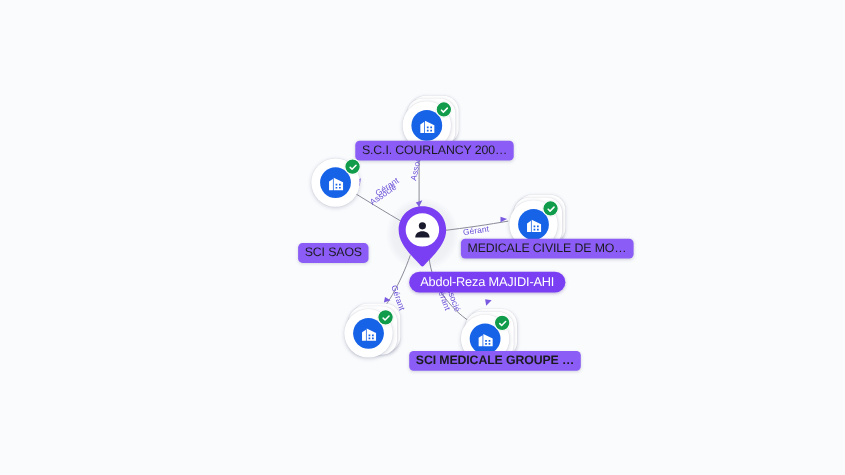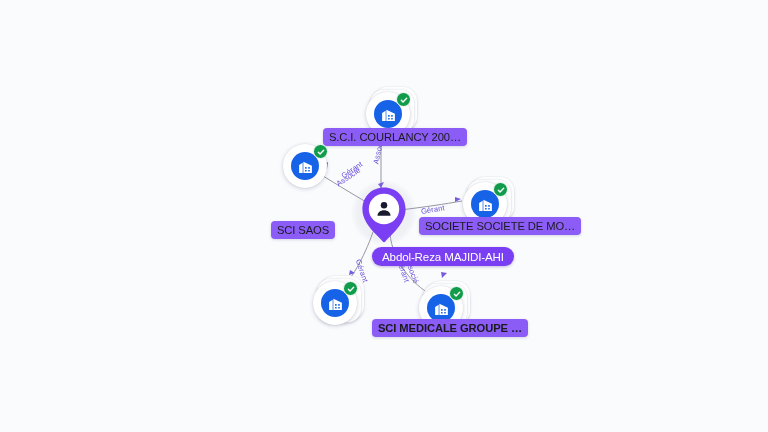--- a/index.html
+++ b/index.html
@@ -164,21 +164,21 @@
           </svg>
         </div>
         <div class="check" style="right:-1px;top:0px;">
           <svg width="8" height="8" viewBox="0 0 24 24" fill="none" stroke="#ffffff" stroke-width="4.2" stroke-linecap="round" stroke-linejoin="round">
               <path d="M4 12.5l5.2 5.2L20 6.8"></path>
             </svg>
         </div>
       </div>
     </div>
   </div>
-  <div class="chip" style="left:419px;top:217px;">SOCIETE SOCIETE DE MO…</div>
+  <div class="chip" style="left:419px;top:217px;">MEDICALE CIVILE DE MO…</div>
 
   <div class="node" style="left:313px;top:281px;">
     <div class="node-stack">
       <div class="card c3"></div>
       <div class="card c2"></div>
       <div class="card c1 main">
         <div class="biz-ico">
           <svg width="17" height="17" viewBox="0 0 24 24" fill="#ffffff">
             <path d="M3 21V10l5-3.4V21H3zm6 0V5.2L21 11v10H9zm2.4-2h2.2v-2.2h-2.2V19zm0-4h2.2v-2.2h-2.2V15zm4.4 4H18v-2.2h-2.2V19zm0-4H18v-2.2h-2.2V15z"></path>
           </svg>

